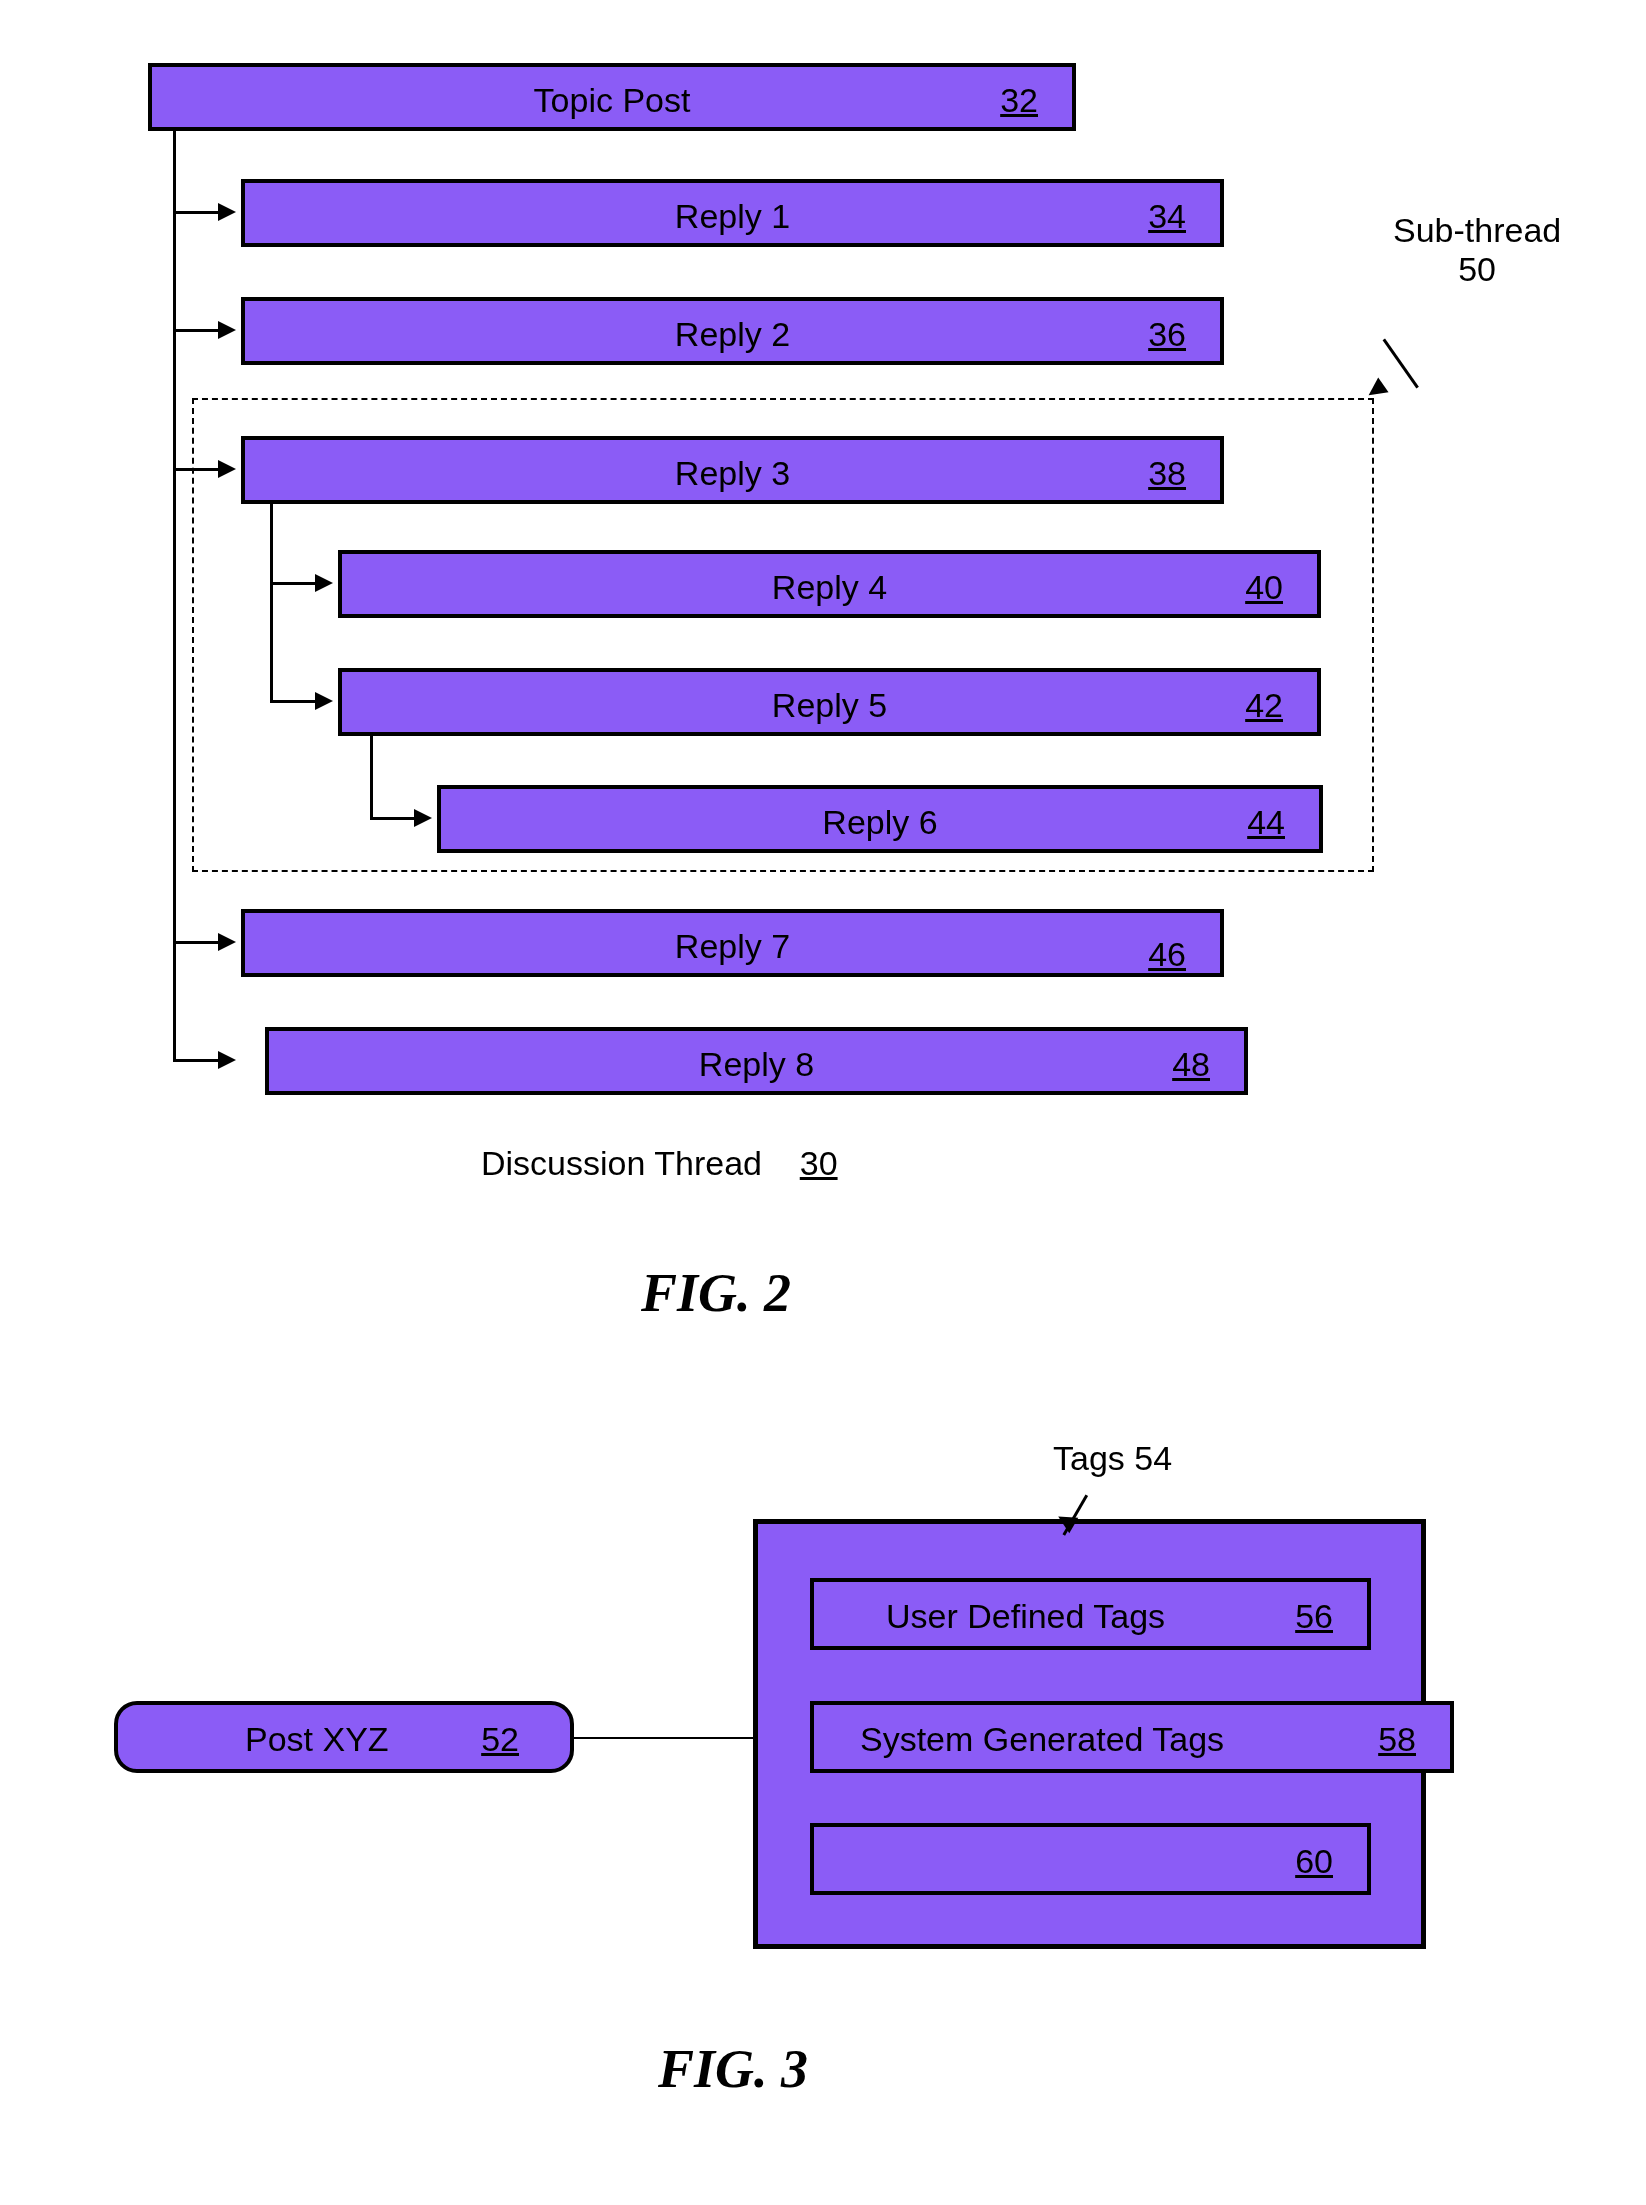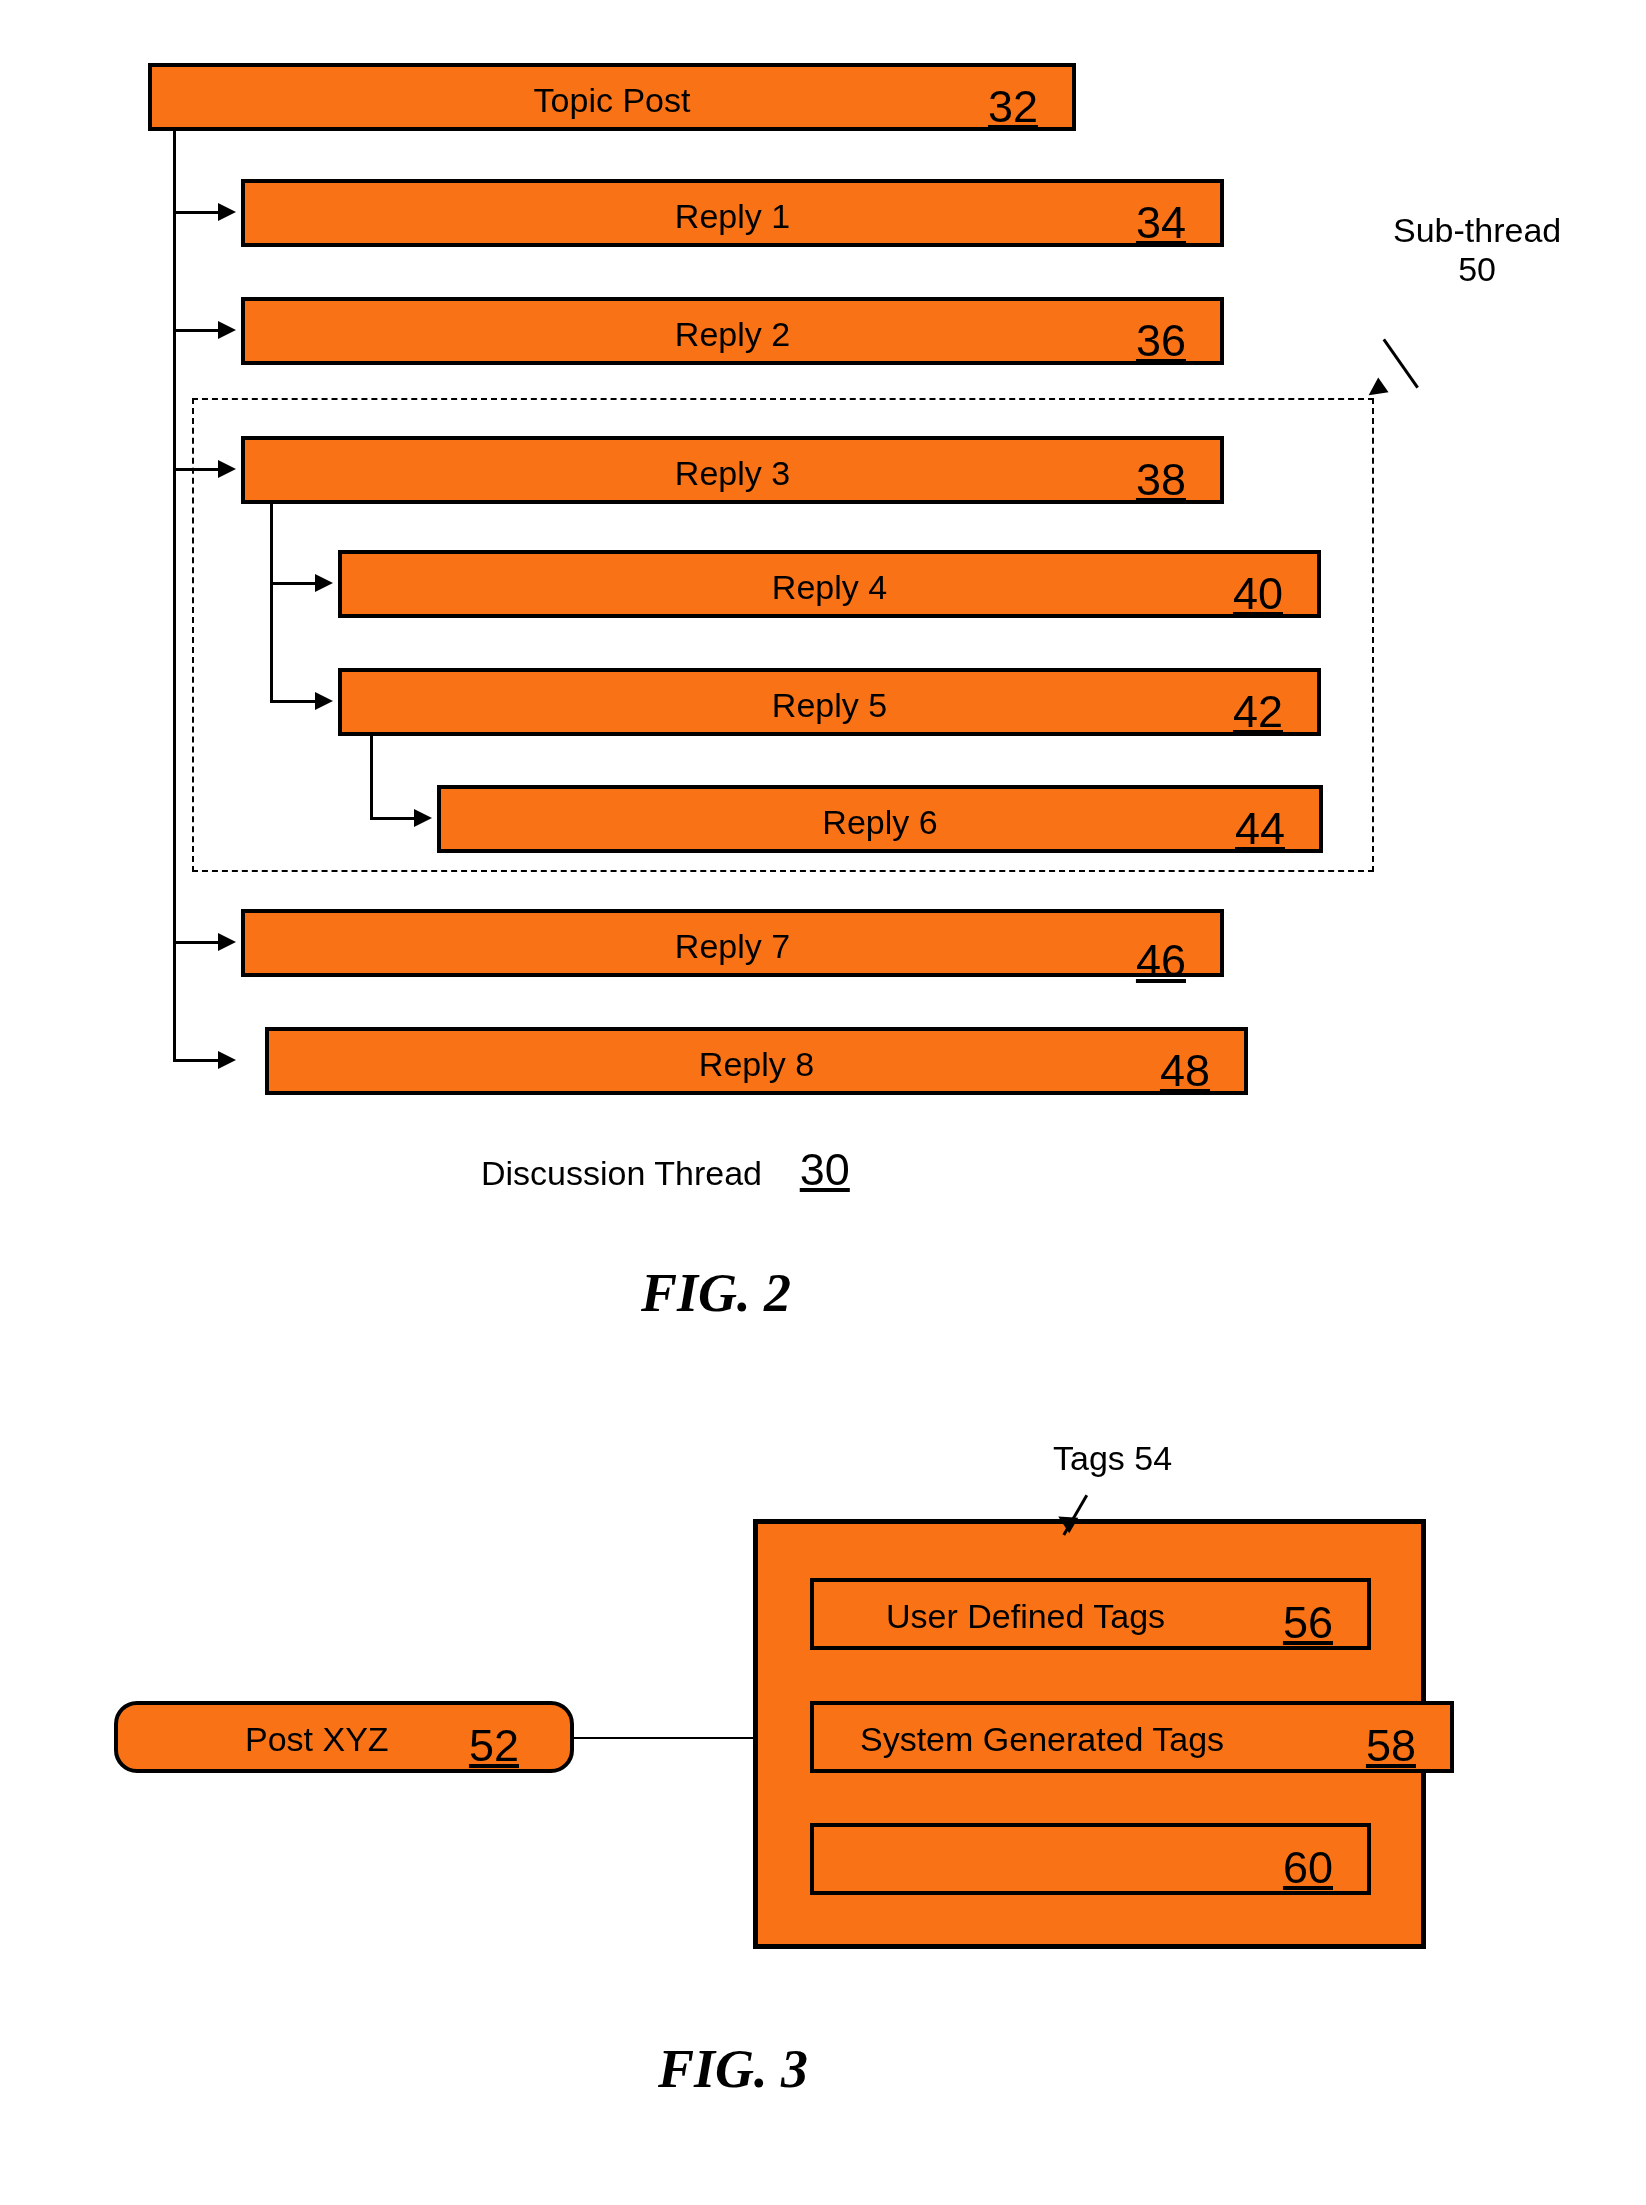--- a/index.html
+++ b/index.html
@@ -12,33 +12,33 @@
   }
   .canvas {
     position: absolute;
     left: 0; top: 0;
     width: 1647px;
     height: 2205px;
   }
   .box {
     position: absolute;
     border: 4.2px solid #000;
-    background: #f97316;
+    background: #8b5cf6;
   }
   .box-thick {
     border: 5.9px solid #000;
   }
   .box-label {
     position: absolute;
     font-size: 34px;
     color: #000;
   }
   .refnum {
     position: absolute;
-    font-size: 45px;
+    font-size: 34px;
     text-decoration: underline;
     color: #000;
   }
   .caption {
     position: absolute;
     font-size: 34px;
     color: #000;
     text-align: center;
   }
   .fig-title {

